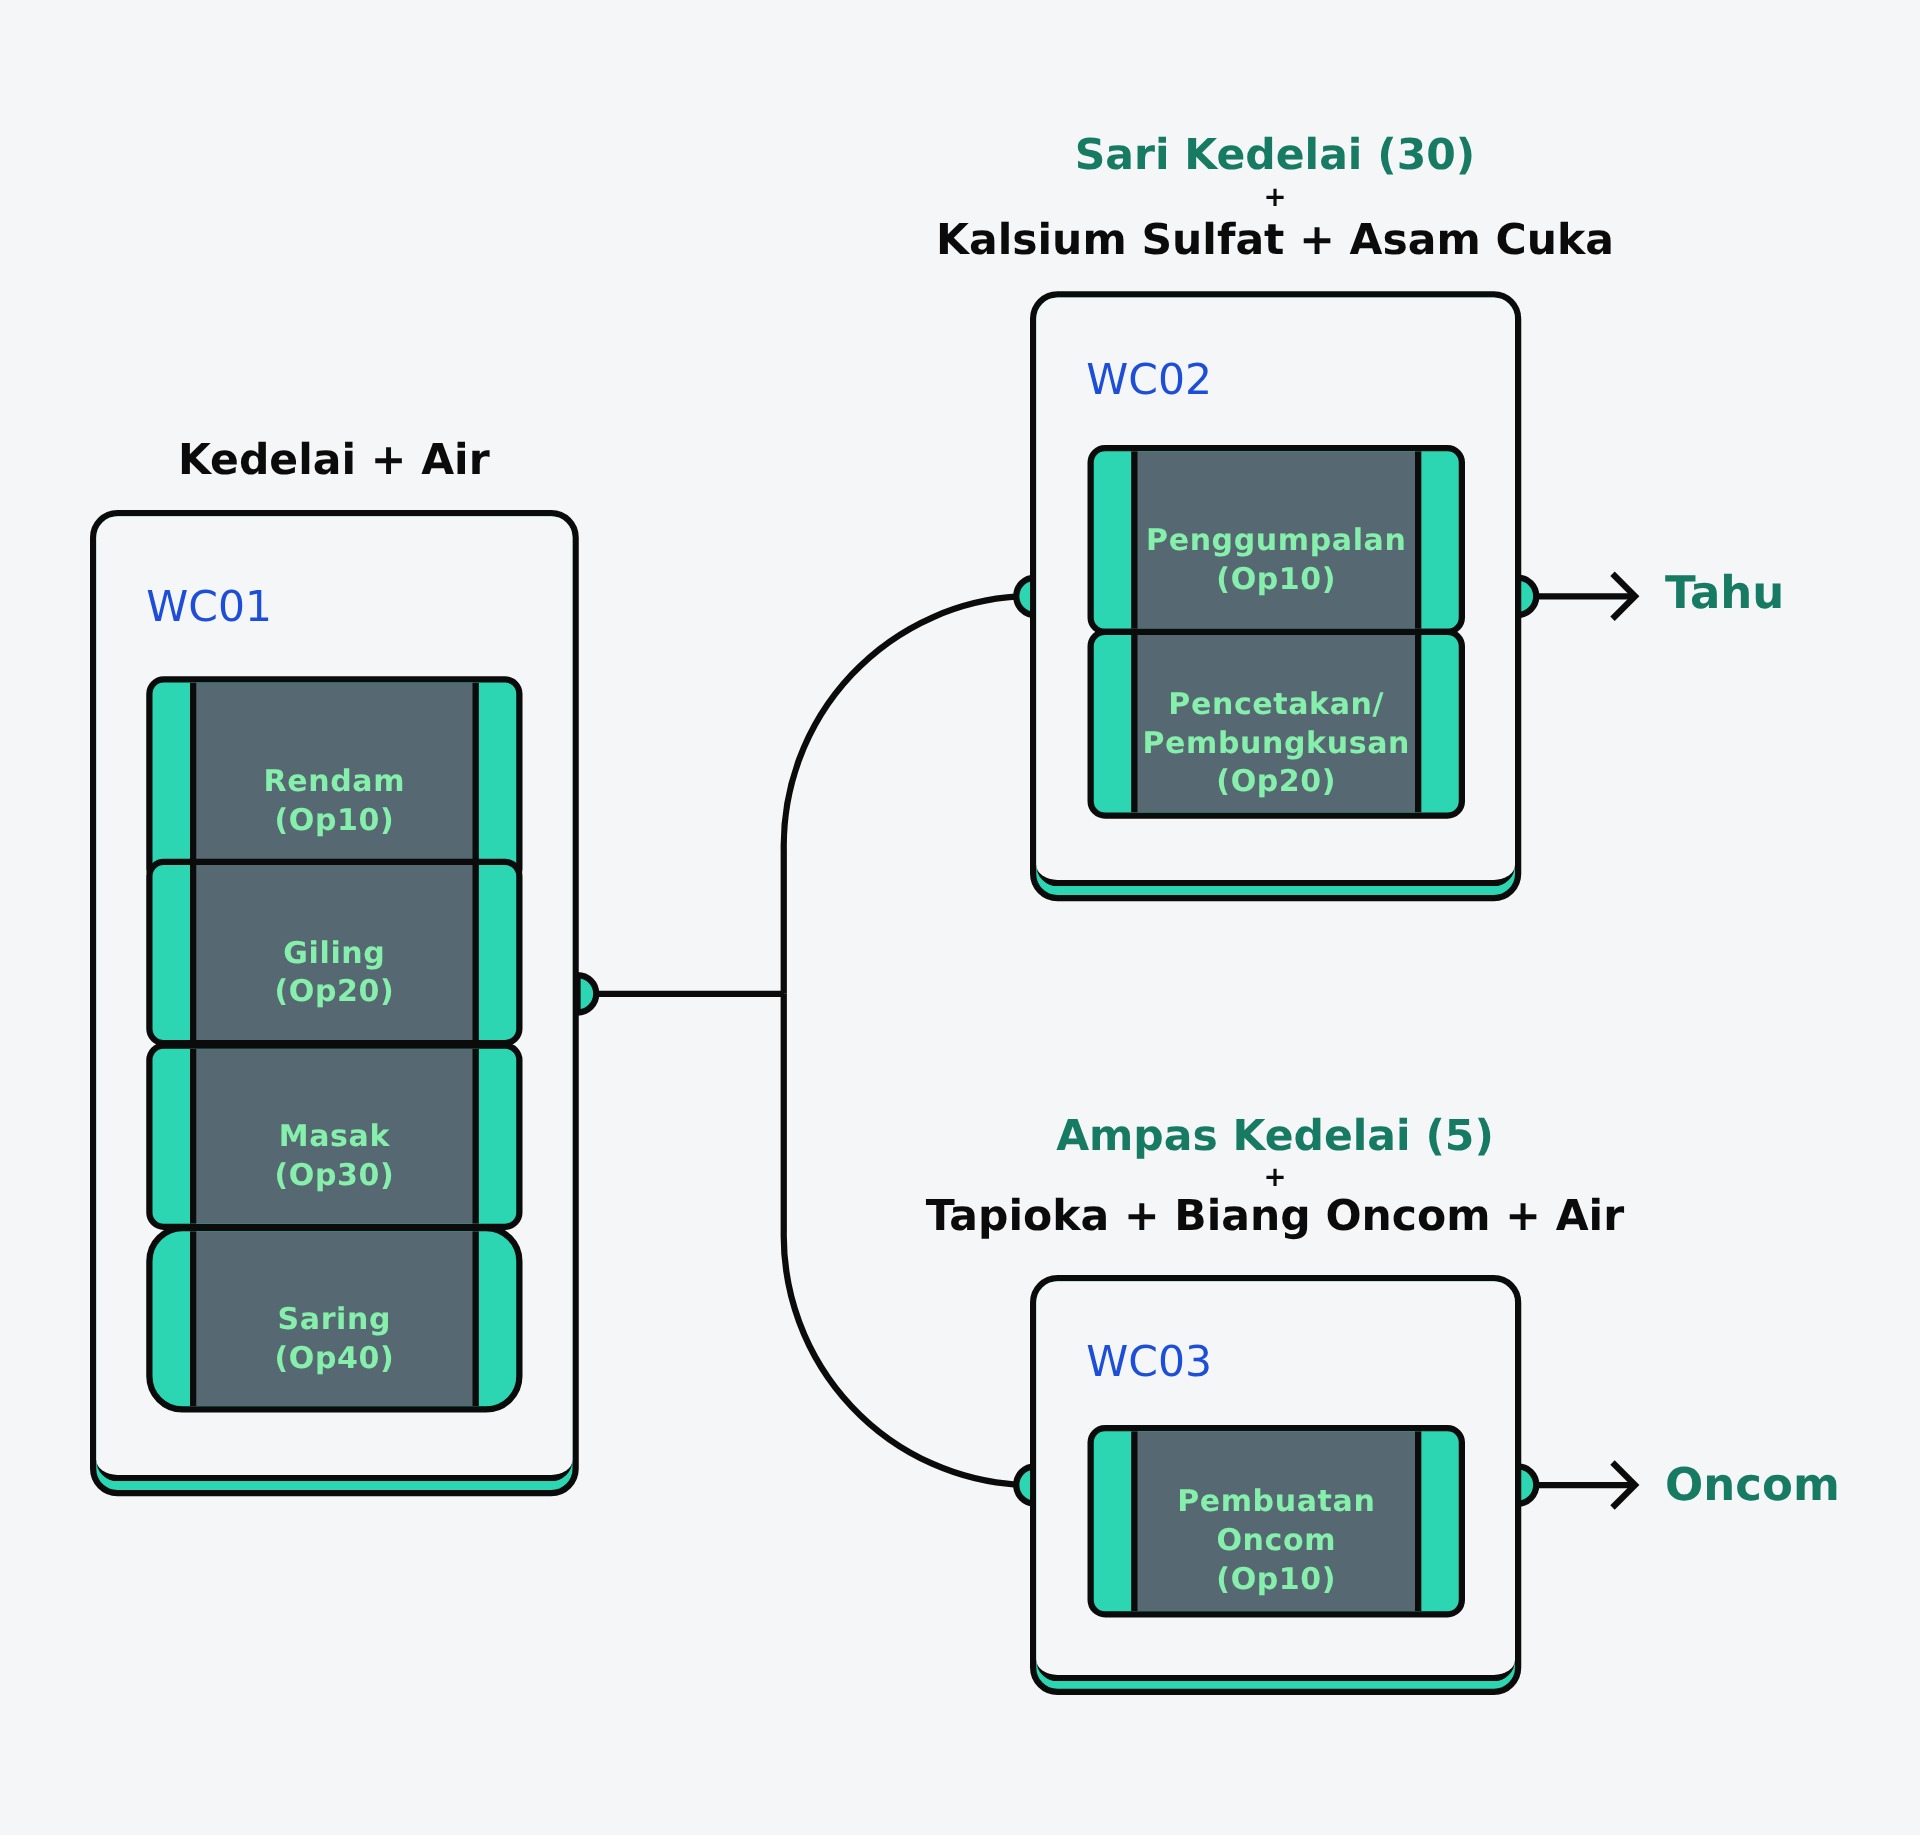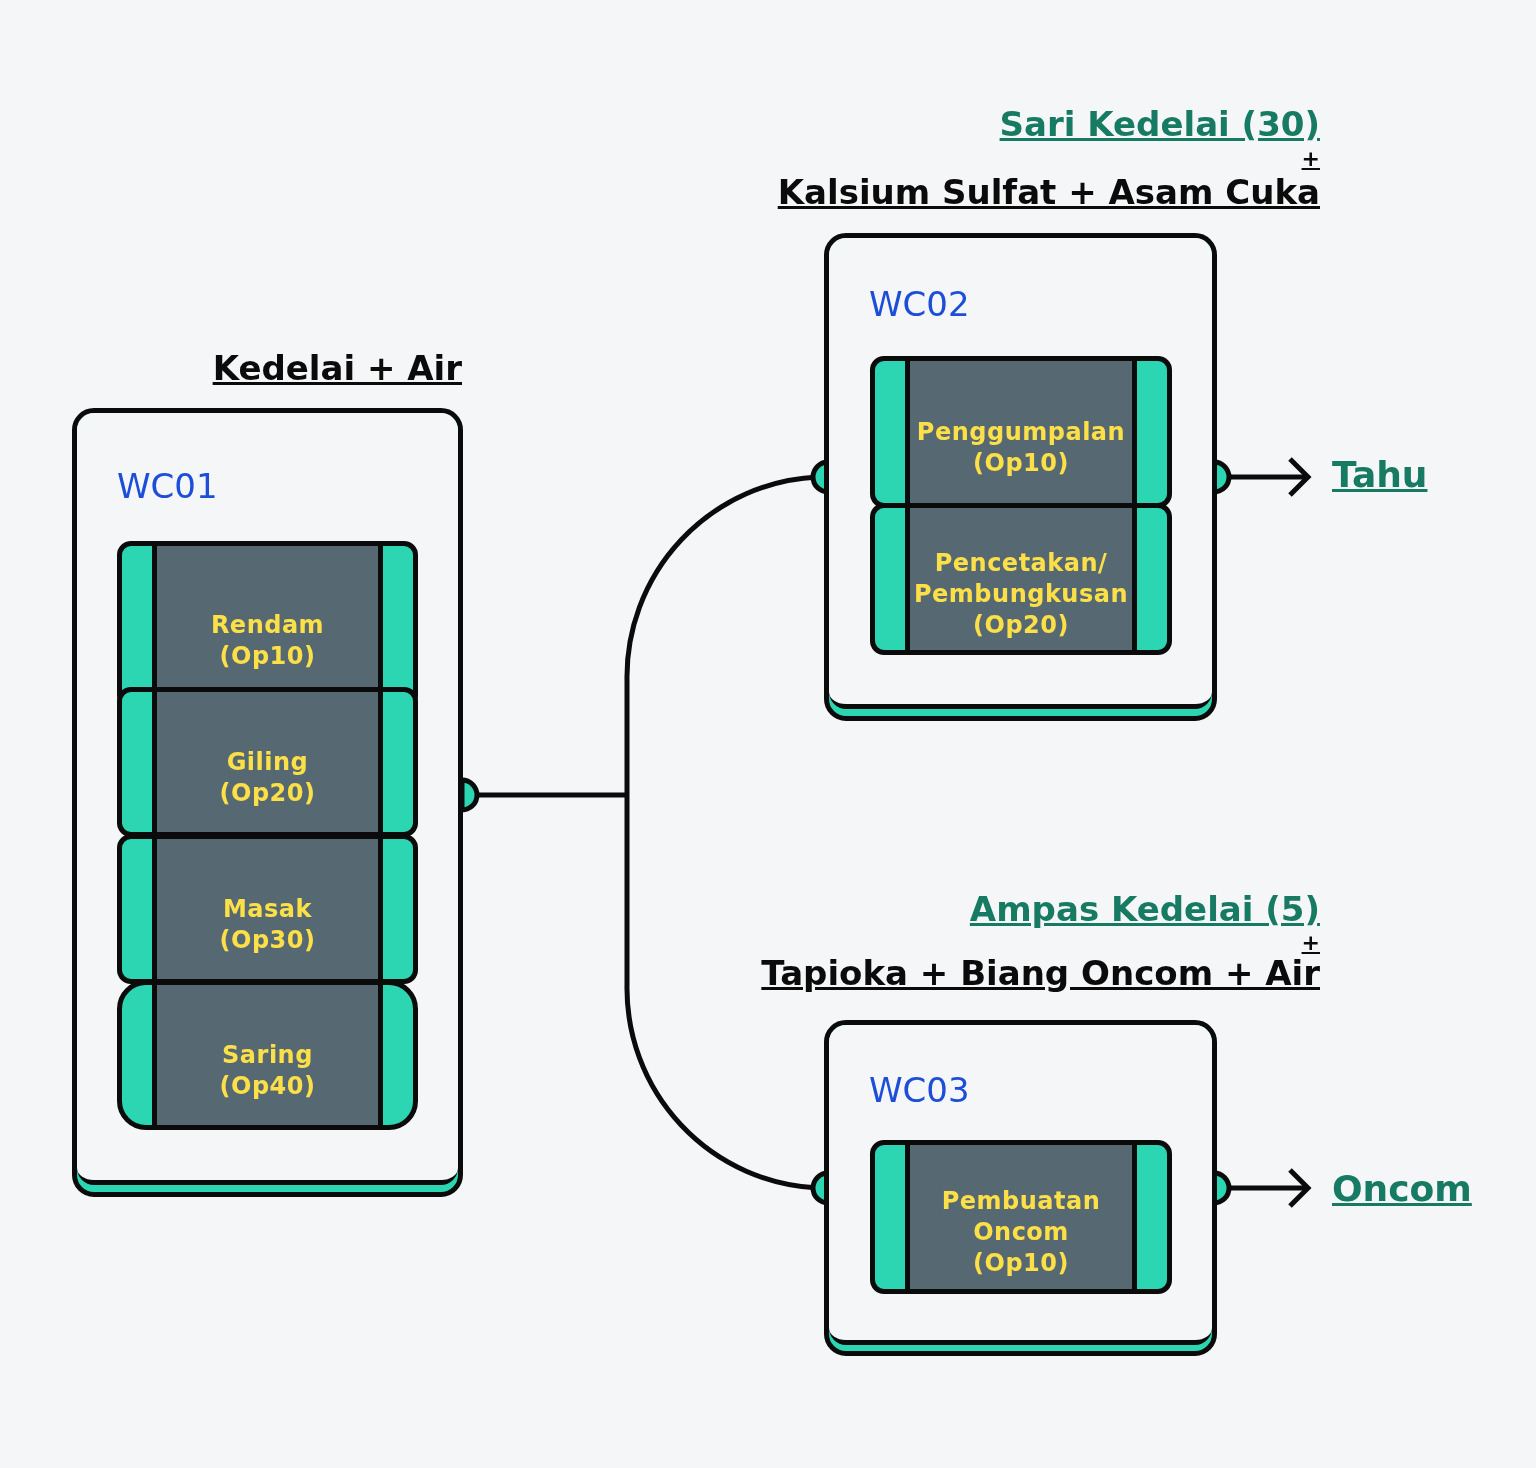--- a/index.html
+++ b/index.html
@@ -6,26 +6,25 @@
   body {
     width: 1536px; height: 1468px;
     background: #f5f6f8;
     position: relative;
     overflow: hidden;
     font-family: "DejaVu Sans", sans-serif;
   }
   svg.wires { position: absolute; left: 0; top: 0; }
   .label {
     position: absolute;
-    text-align: right;
+    text-align: center;
     font-weight: bold;
     color: #0b0b0b;
     white-space: nowrap;
     line-height: 1;
-    text-decoration: underline;
   }
   .green { color: #177a63; }
   .wc {
     position: absolute;
     box-sizing: border-box;
     border: 5px solid #0b0b0b;
     border-radius: 22px;
     background: #2cd6b2;
   }
   .wc-inner {
@@ -57,21 +56,21 @@
     left: 30px; right: 30px;
     background: #566973;
     border-left: 5px solid #0b0b0b;
     border-right: 5px solid #0b0b0b;
     display: flex;
     align-items: center;
     justify-content: center;
     text-align: center;
   }
   .op-text {
-    color: #fde047;
+    color: #86efac;
     font-weight: bold;
     font-size: 24px;
     line-height: 31px;
     white-space: pre-line;
     letter-spacing: 0.5px;
   }
 </style>
 </head>
 <body>
 

